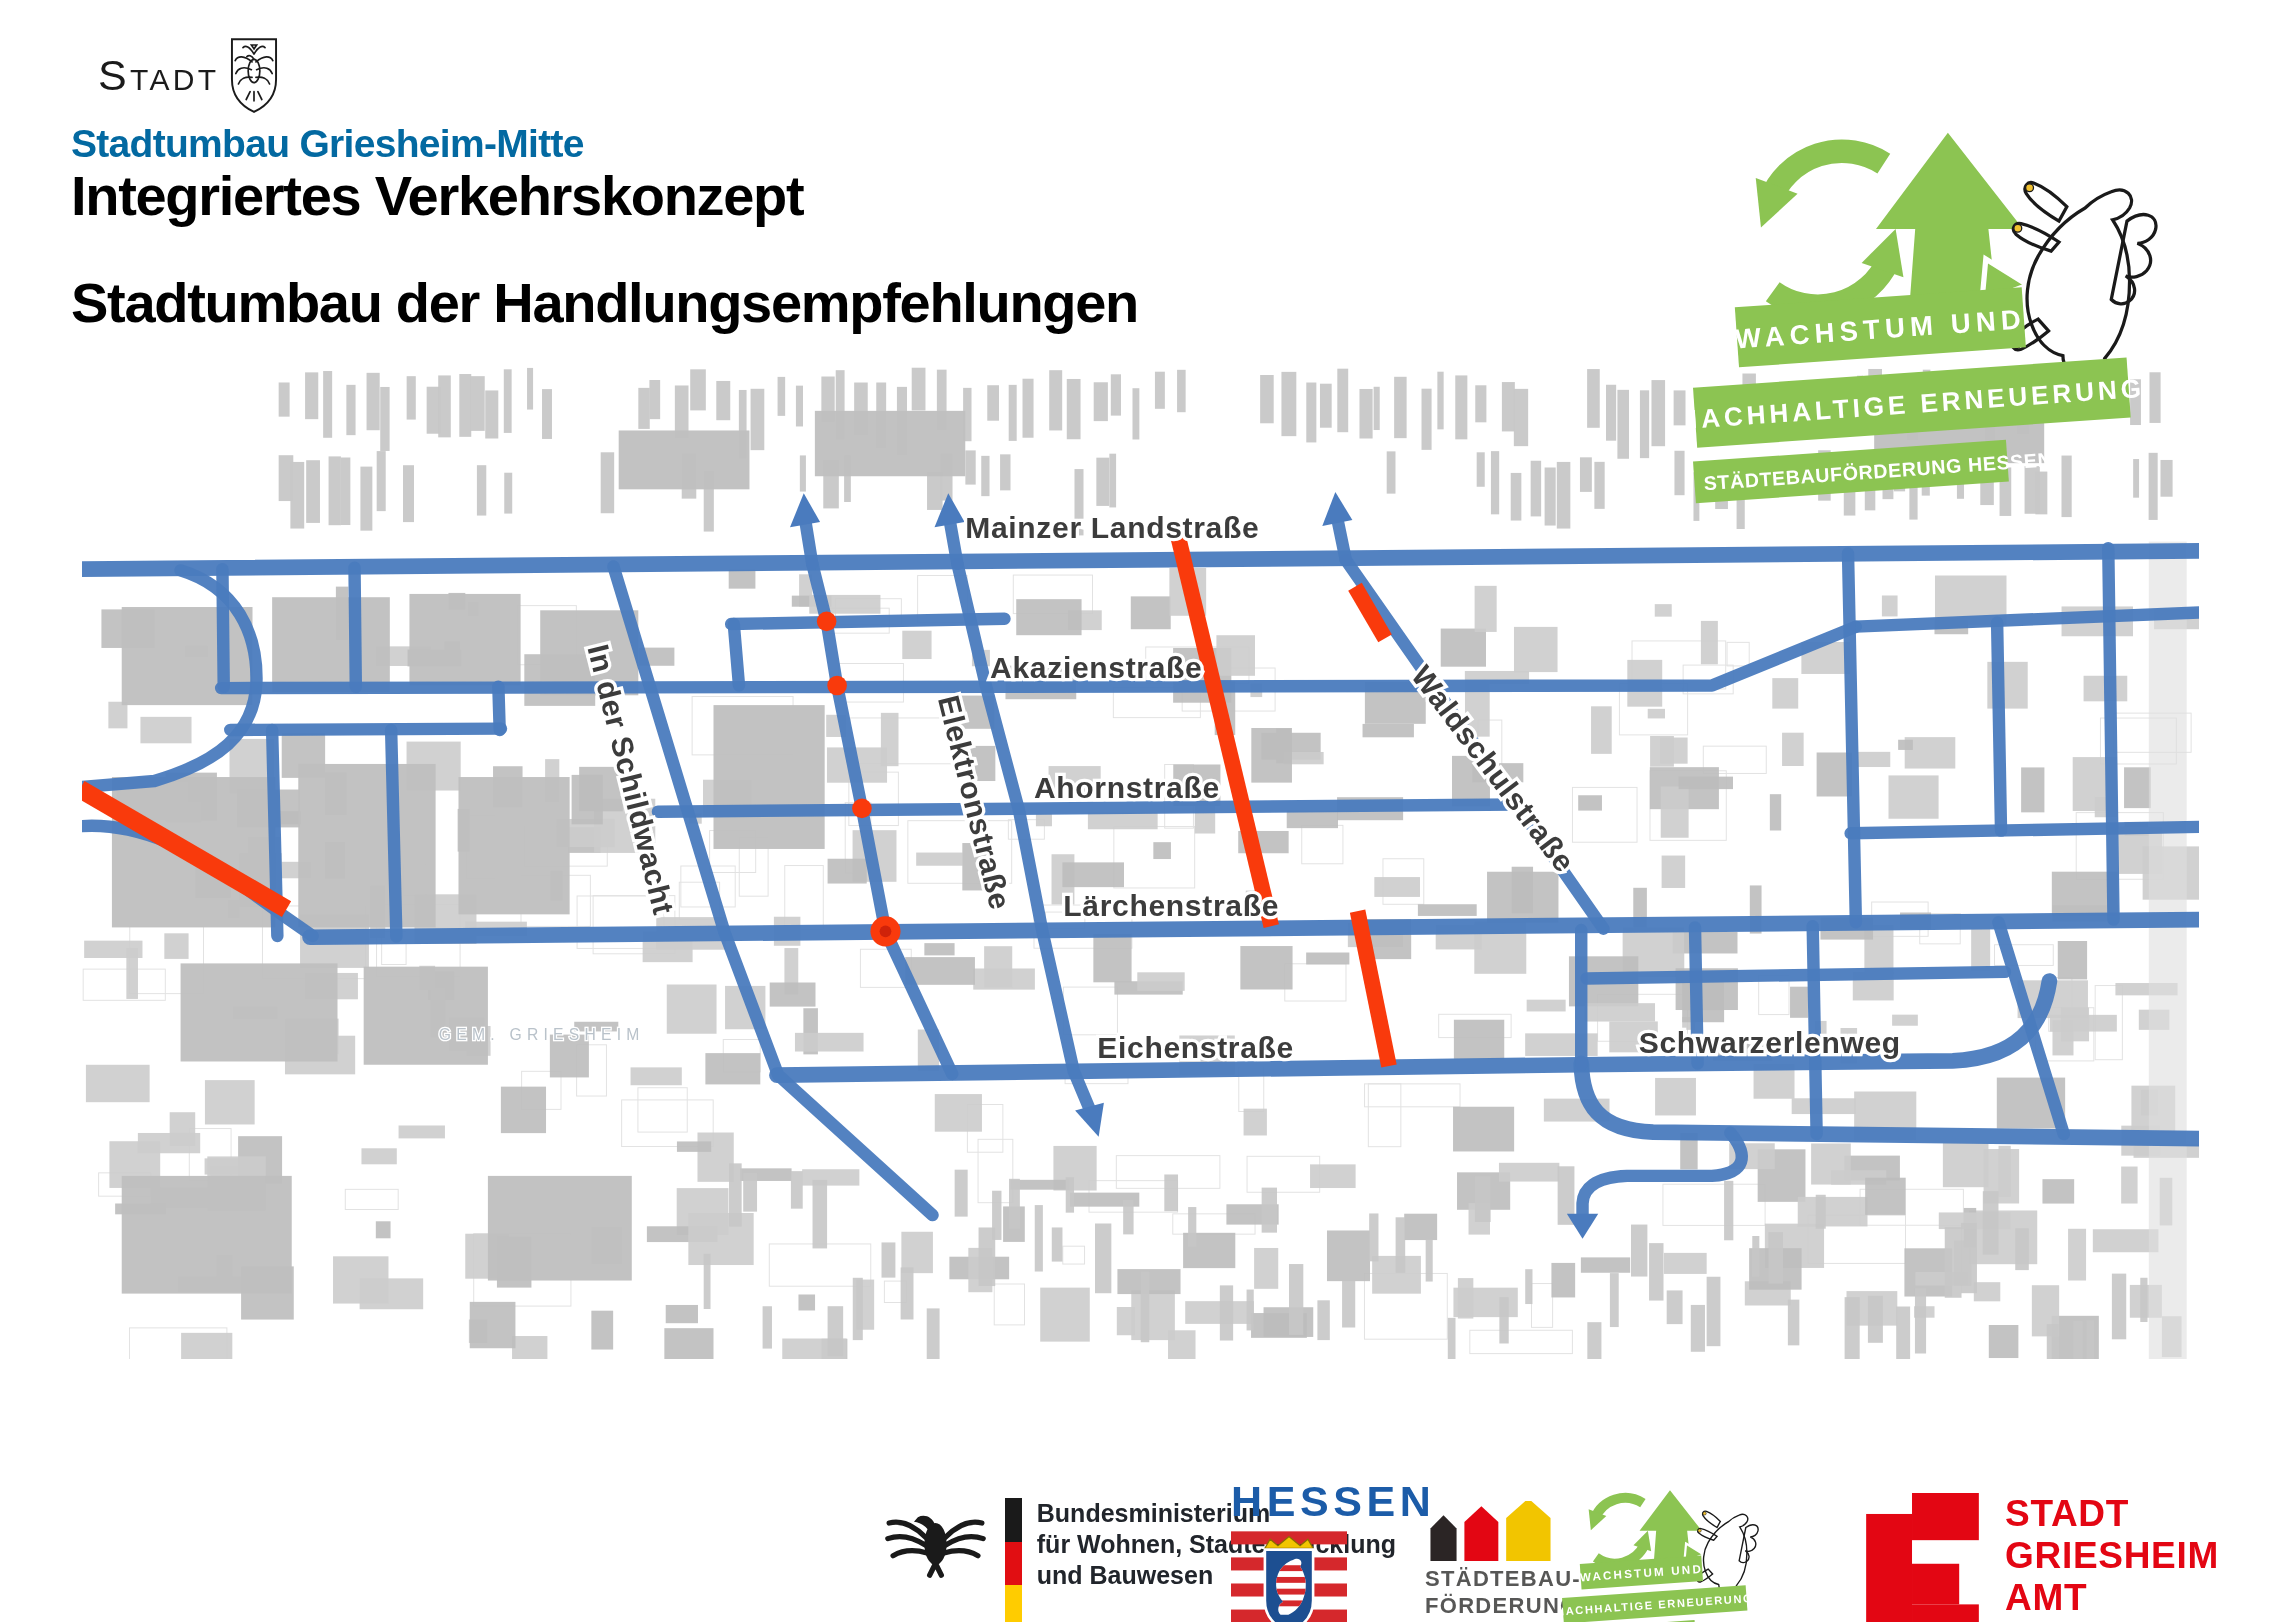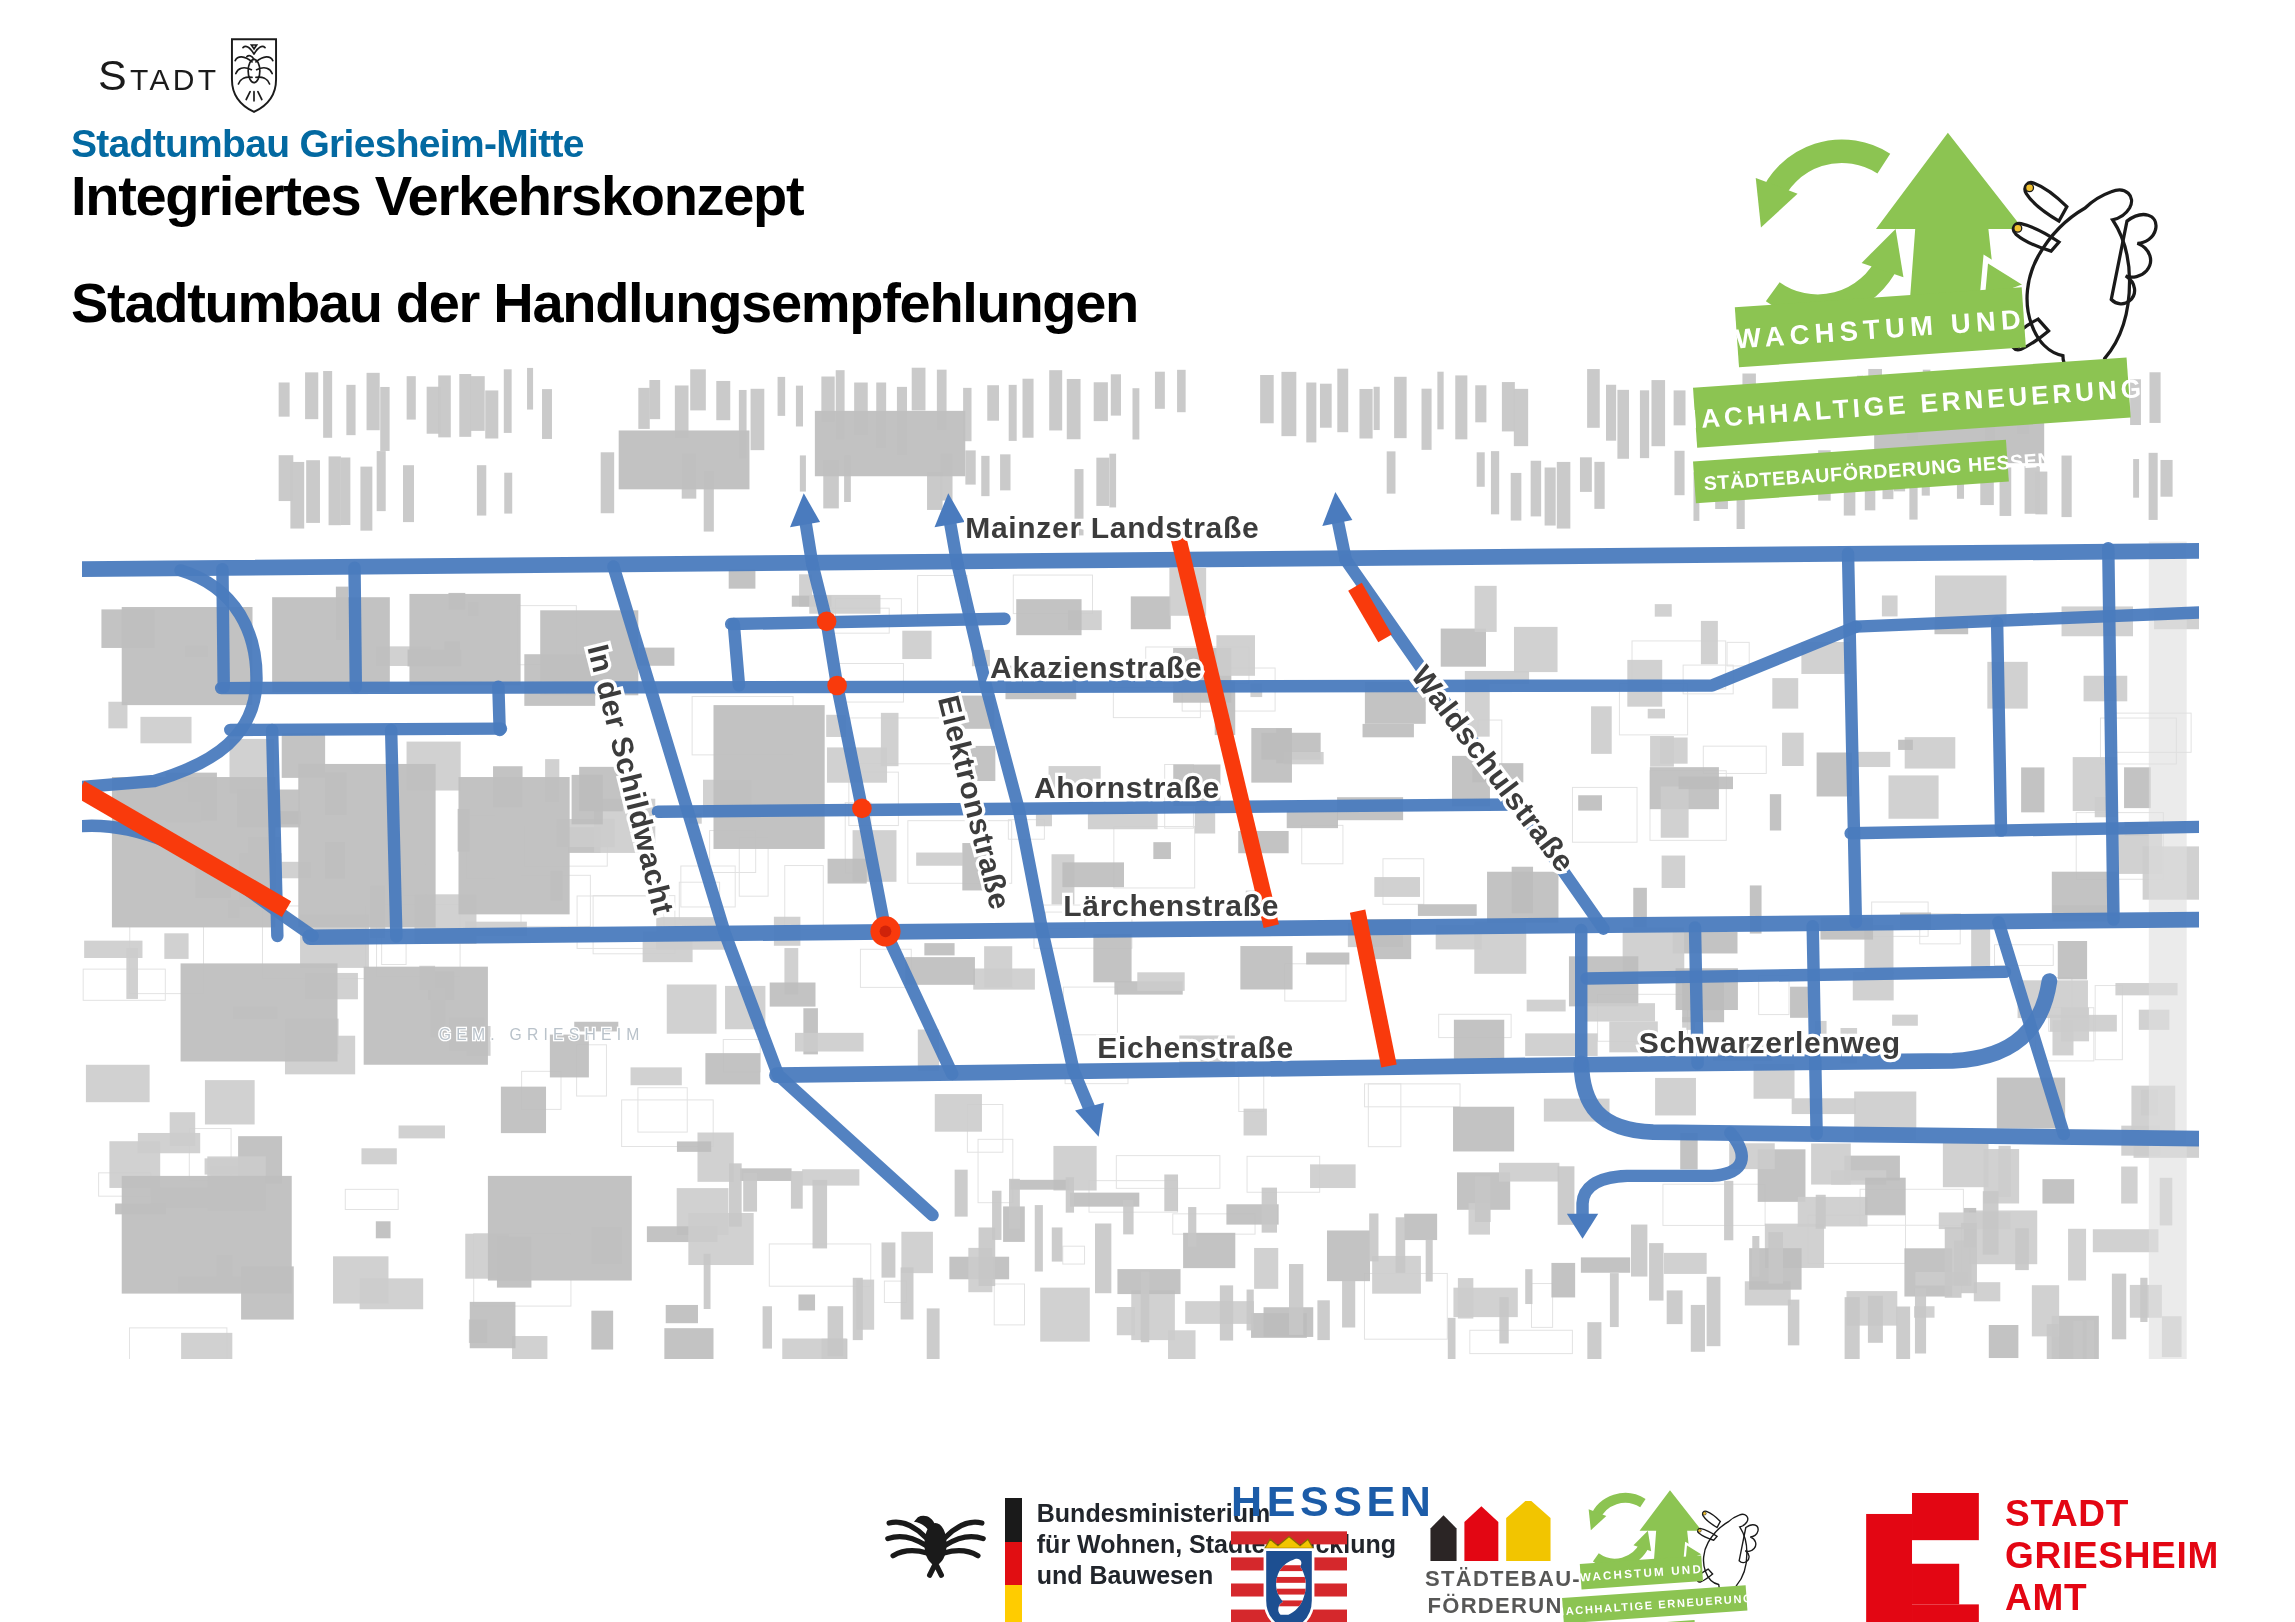--- a/index.html
+++ b/index.html
@@ -27,21 +27,21 @@
   
   #badge{left:1693px;top:123px;}
   .bannertext{font-family:"Liberation Sans",sans-serif;font-weight:700;fill:#ffffff;}
 
   
   .bund-text{font-size:25px;line-height:31px;font-weight:700;color:#21252b;}
   #bund{left:880px;top:1498px;display:flex;gap:14.4px;align-items:flex-start;}
   #hessen{left:1231px;top:1477px;}
   #hessen .word{font-size:43px;font-weight:700;color:var(--hes-blue);letter-spacing:4.6px;}
   #stb{left:1425px;top:1501px;}
-  #stb .big{font-size:22px;font-weight:700;color:var(--stb-gray);letter-spacing:1.3px;line-height:27px;text-align:right;}
+  #stb .big{font-size:22px;font-weight:700;color:var(--stb-gray);letter-spacing:1.3px;line-height:27px;}
   #badge-small{left:1562px;top:1486px;}
   #spa{left:1866px;top:1493px;display:flex;gap:26px;}
   #spa .word{font-size:37px;font-weight:700;color:var(--spa-red);line-height:42px;letter-spacing:0.7px;}
 </style>
 </head>
 <body>
 
 <div class="abs" id="ffm-logo">
   <span class="cap">Stadt</span>
   <svg width="48" height="77" viewBox="0 0 74 118">

